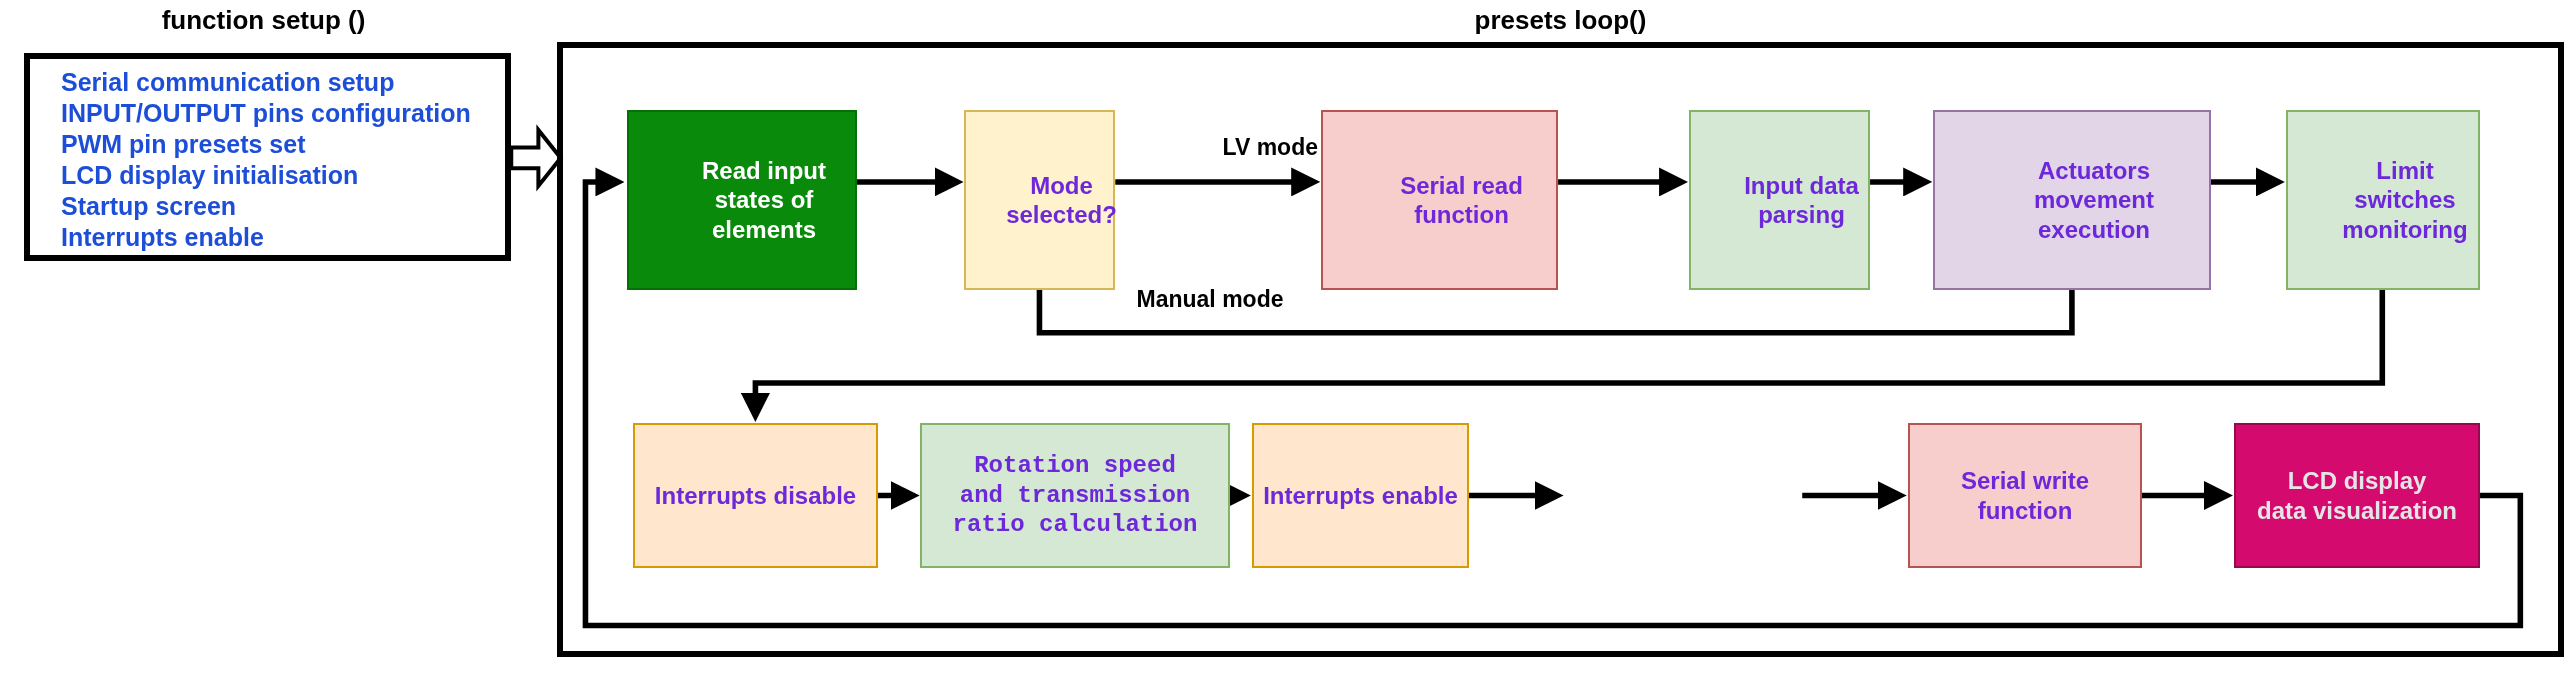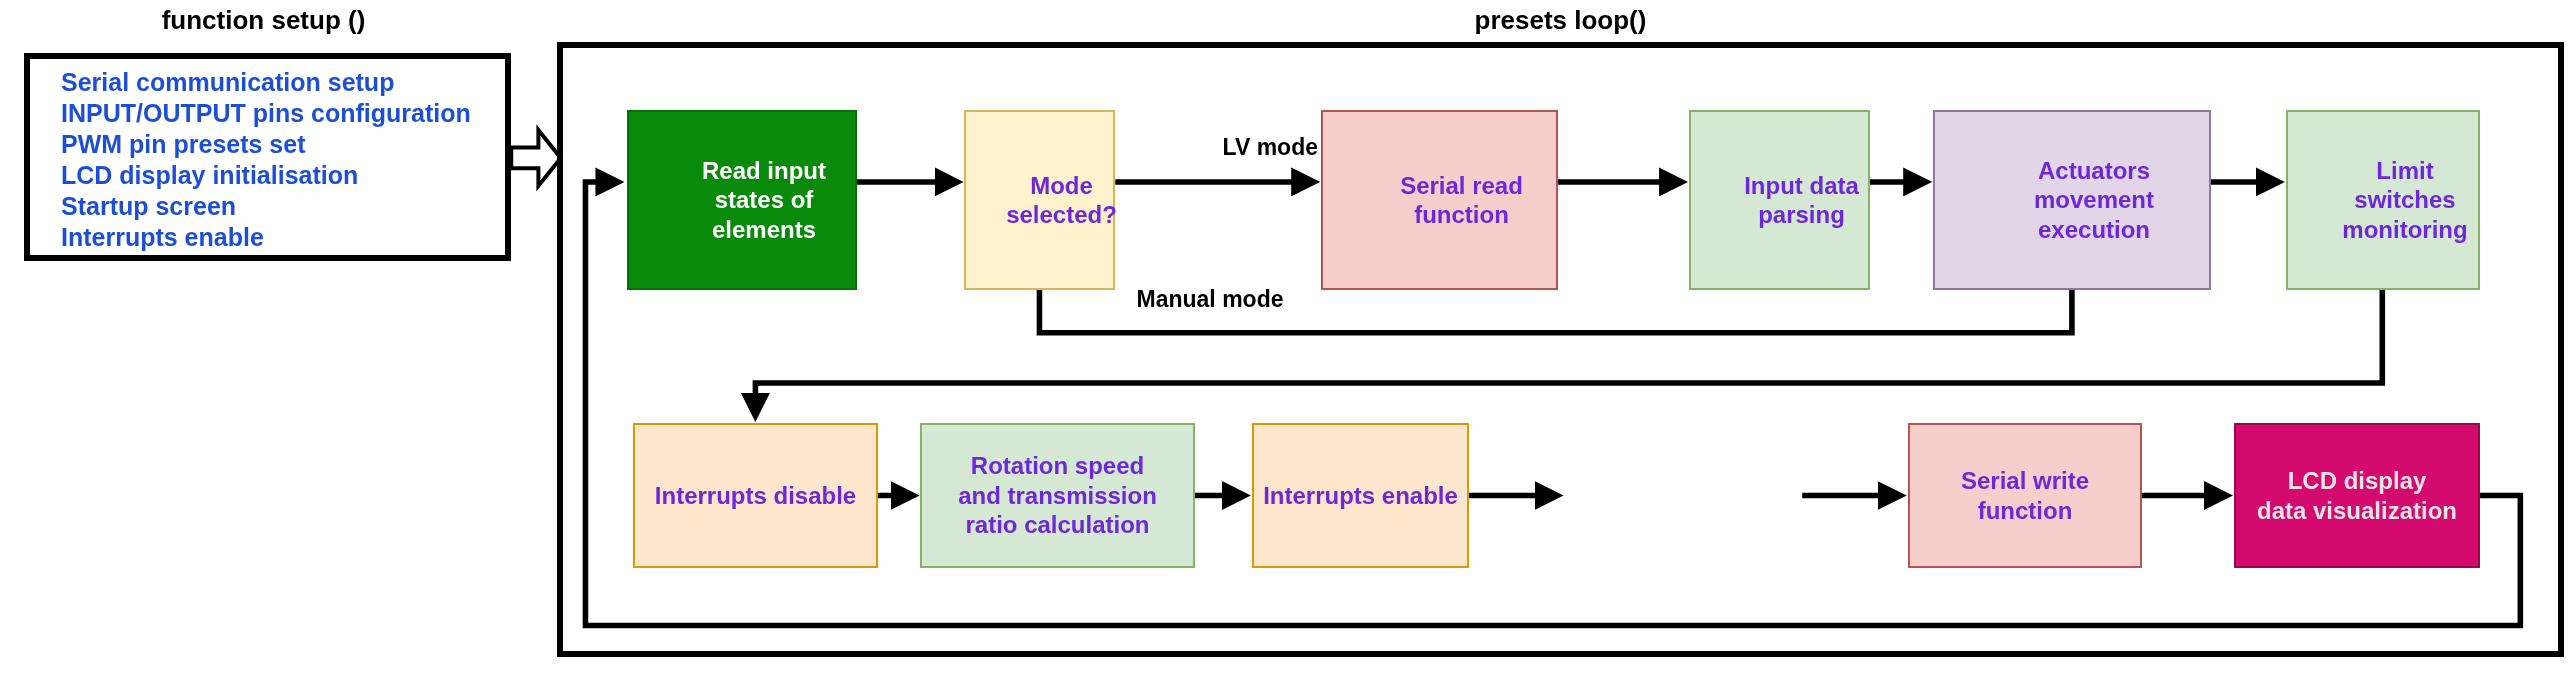--- a/index.html
+++ b/index.html
@@ -110,21 +110,21 @@
   <div class="node row1 c-pink" style="left:1321px;width:237px;">Serial read
 function</div>
   <div class="node row1 c-green" style="left:1689px;width:181px;">Input data
 parsing</div>
   <div class="node row1 c-green" style="left:2286px;width:194px;">Limit switches
 monitoring</div>
   <div class="node row1 c-purple" style="left:1933px;width:278px;">Actuators movement
 execution</div>
 
   <div class="node row2 c-orange" style="left:633px;width:245px;">Interrupts disable</div>
-  <div class="node row2 c-green" style="left:920px;width:275px;">Rotation speed
+  <div class="node row2 c-green" style="left:920px;width:310px;font-family:Liberation Mono, monospace;">Rotation speed
 and transmission
 ratio calculation</div>
   <div class="node row2 c-orange" style="left:1252px;width:217px;">Interrupts enable</div>
   <div class="node row2 c-pink" style="left:1908px;width:234px;">Serial write
 function</div>
   <div class="node row2 c-magenta" style="left:2234px;width:246px;">LCD display
 data visualization</div>
 
   <div class="edge-label" style="left:1118px;top:134px;width:200px;text-align:right;">LV mode</div>
   <div class="edge-label" style="left:1110px;top:286px;width:200px;">Manual mode</div>

